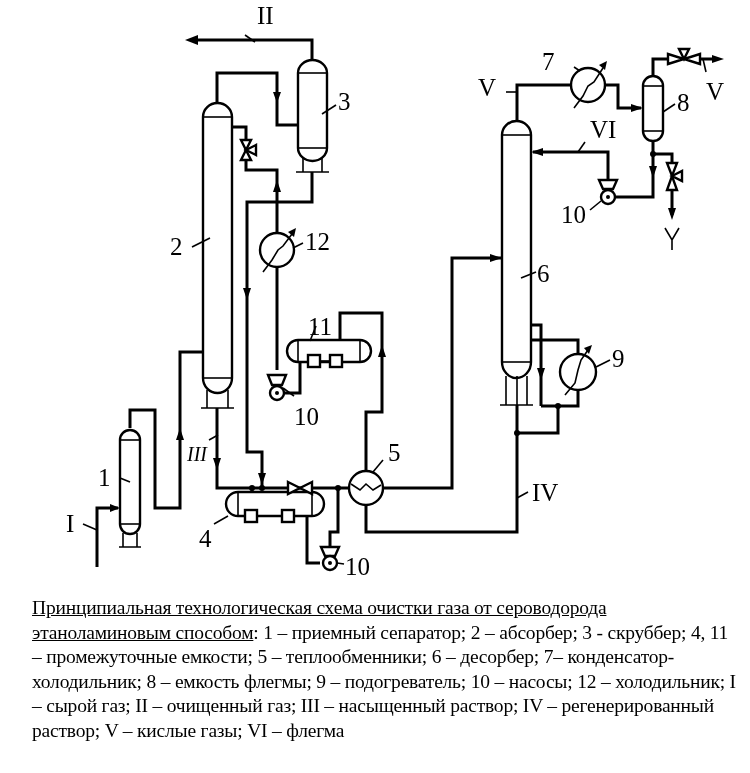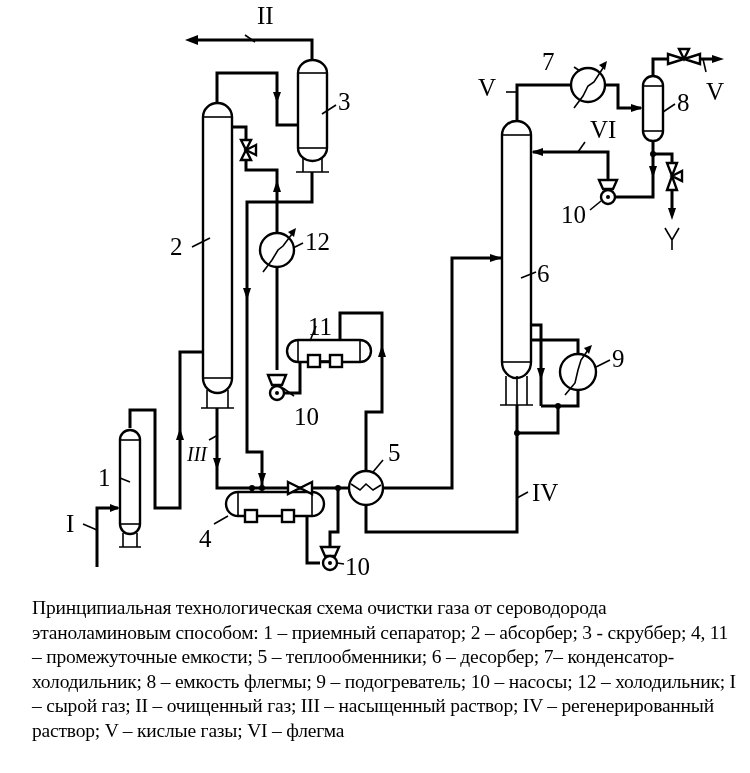--- a/index.html
+++ b/index.html
@@ -6,21 +6,21 @@
   body { width: 750px; height: 773px; position: relative; overflow: hidden; font-family: "Liberation Serif", serif; color: #000; }
   #diagram { position: absolute; left: 0; top: 0; width: 750px; height: 590px; }
   #diagram .pipe { fill: none; stroke: #000; stroke-width: 3; stroke-linejoin: miter; }
   #diagram .thin { fill: none; stroke: #000; stroke-width: 1.6; }
   #diagram .vessel { fill: #fff; stroke: #000; stroke-width: 2.4; }
   #diagram .lbl { font-family: "Liberation Serif", serif; font-size: 25px; fill: #000; }
   #diagram .lbl-i { font-family: "Liberation Serif", serif; font-size: 20px; font-style: italic; fill: #000; }
   #diagram .dot { fill: #000; }
   #diagram .arrow { fill: #000; }
   #caption { position: absolute; left: 32px; top: 596px; width: 710px; font-size: 19.5px; line-height: 24.5px; letter-spacing: -0.2px; }
-  #caption .title { }
+  #caption .title { text-decoration: underline; }
 </style>
 </head>
 <body>
 
 <svg id="diagram" viewBox="0 0 750 590" xmlns="http://www.w3.org/2000/svg">
 
   <g>
 
     <path class="pipe" d="M97,567 V508 H118"></path>
     <polygon class="arrow" points="120,508 110,504 110,512"></polygon>

